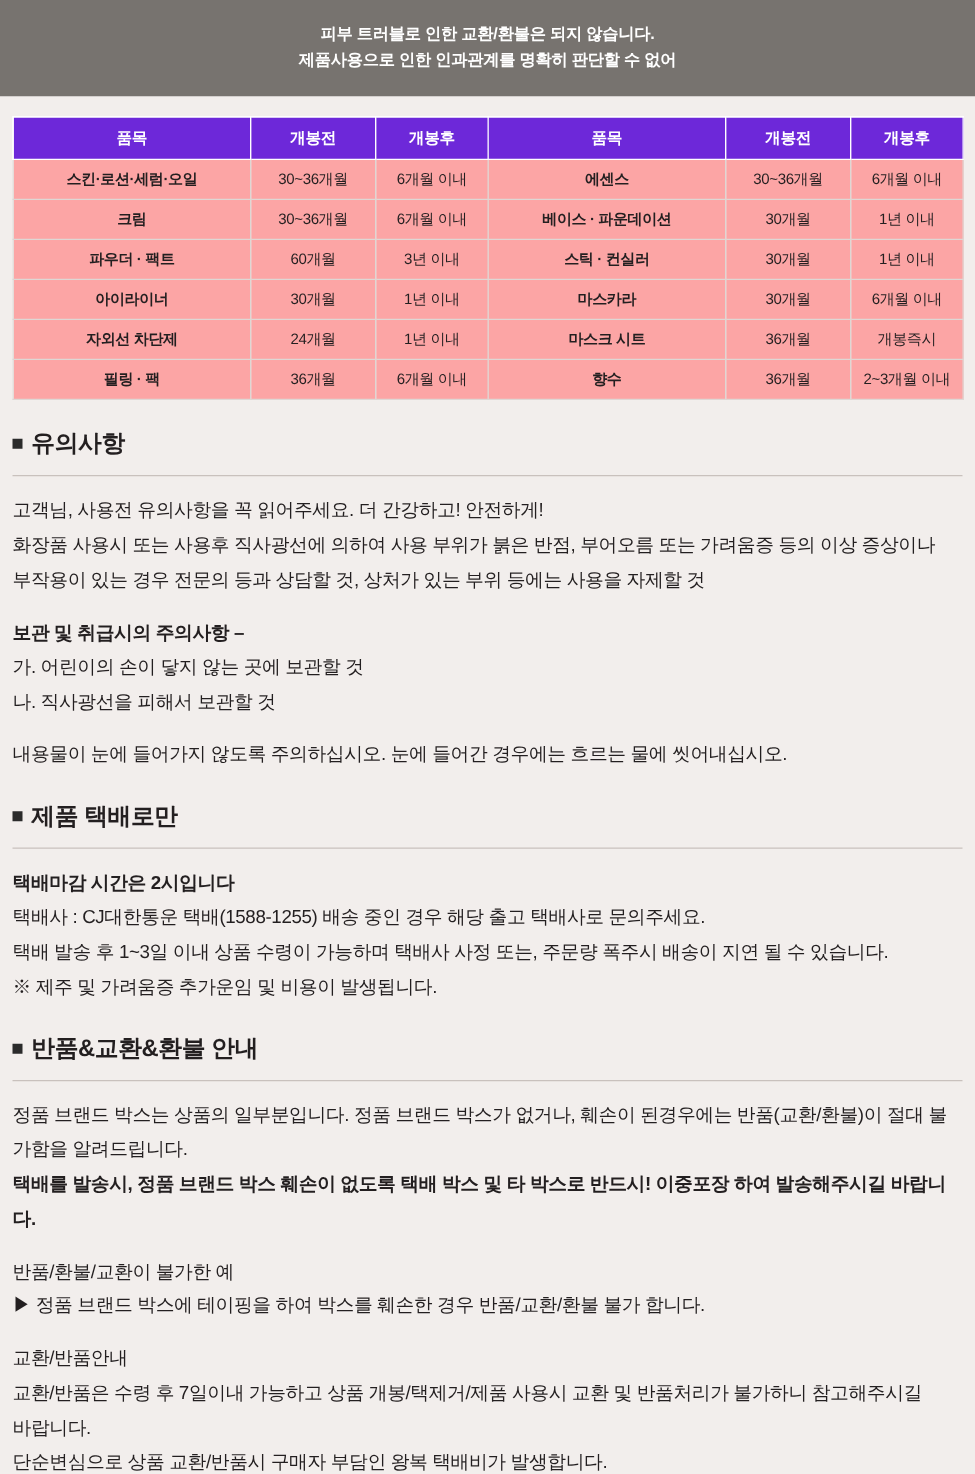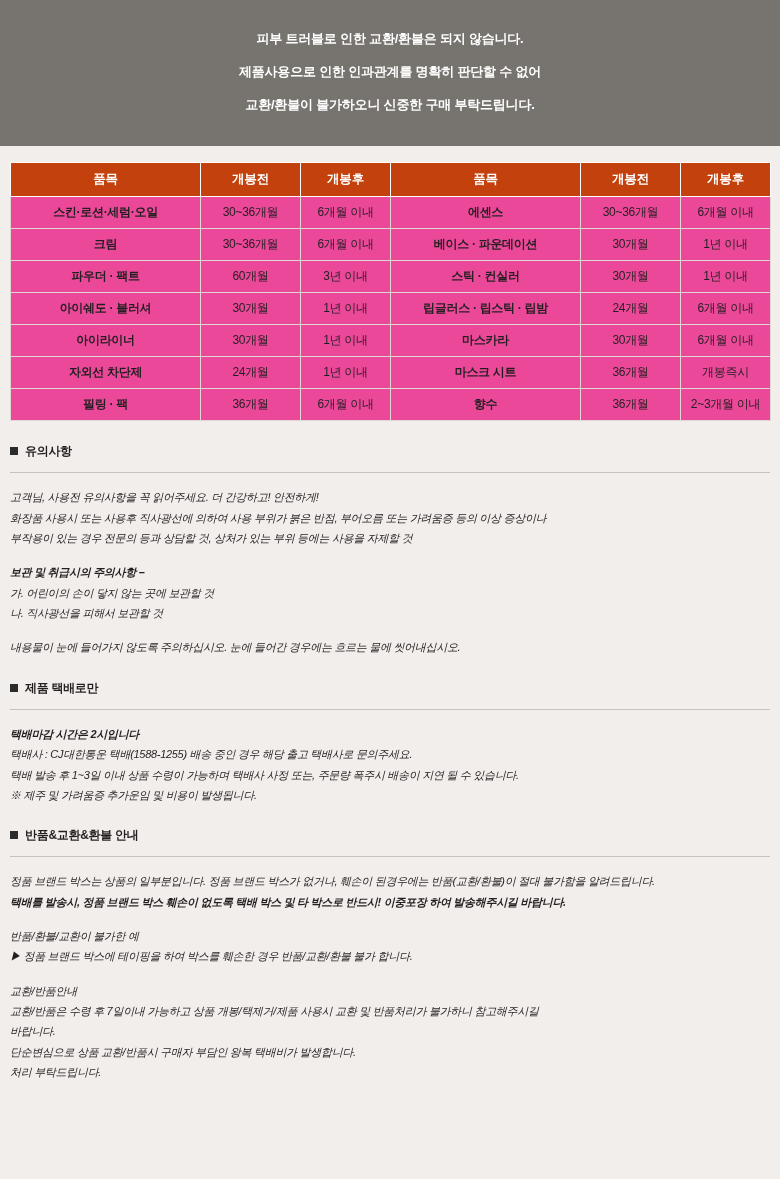--- a/index.html
+++ b/index.html
@@ -18,87 +18,86 @@
   .top-notice {
     background: #77736f;
     color: #ffffff;
     text-align: center;
     padding: 16px 10px 18px 10px;
     line-height: 1.55;
     font-size: 13px;
     font-weight: bold;
     letter-spacing: -0.2px;
   }
-  .top-notice div { margin: 13px 0; }
+  .top-notice div { margin: 1px 0; }
 
   
   .tbl-wrap { padding: 16px 10px 0 10px; }
   table.shelf {
     width: 760px;
     border-collapse: collapse;
     background: #ffffff;
     table-layout: fixed;
   }
   table.shelf th {
-    background: #c2410c;
+    background: #6d28d9;
     color: #ffffff;
     font-size: 12.5px;
     font-weight: bold;
     padding: 8px 2px;
     border: 1px solid #ffffff;
     letter-spacing: -0.2px;
   }
   table.shelf td {
     border: 1px solid #ded7d4;
     text-align: center;
     padding: 7px 2px;
     font-size: 12px;
-    background: #ec4899;
+    background: #fca5a5;
     letter-spacing: -0.3px;
   }
   table.shelf td.item { font-weight: bold; }
   col.c-item { width: 190px; }
   col.c-pre  { width: 100px; }
   col.c-post { width: 90px; }
 
   
   .section { padding: 0 10px; }
   .sec-title {
-    font-size: 12px;
+    font-size: 19px;
     font-weight: bold;
     margin: 22px 0 12px 0;
     letter-spacing: -0.3px;
   }
   .sec-title .sq {
     display: inline-block;
     width: 8px; height: 8px;
     background: #2b2b2b;
     margin-right: 7px;
     vertical-align: middle;
     position: relative; top: -1px;
   }
   .divider {
     border: 0;
     border-top: 1px solid #c9c1bd;
     margin: 6px 0 0 0;
   }
-  .body-text { font-size: 11px; line-height: 1.85; letter-spacing: -0.3px; font-style: italic; }
+  .body-text { font-size: 15px; line-height: 1.85; letter-spacing: -0.3px; }
   .body-text p { margin: 0; }
   .body-text .b { font-weight: bold; }
   .gap { height: 14px; }
 </style>
 </head>
 <body>
 
 <div class="page">
 
   <div class="top-notice">
     <div>피부 트러블로 인한 교환/환불은 되지 않습니다.</div>
     <div>제품사용으로 인한 인과관계를 명확히 판단할 수 없어</div>
-    <div>교환/환불이 불가하오니 신중한 구매 부탁드립니다.</div>
   </div>
 
   <div class="tbl-wrap">
     <table class="shelf">
       <colgroup>
         <col class="c-item">
           <col class="c-pre">
           <col class="c-post">
         <col class="c-item">
           <col class="c-pre">
@@ -133,28 +132,20 @@
         </tr>
         <tr>
           <td class="item">파우더 · 팩트</td>
           <td>60개월</td>
           <td>3년 이내</td>
           <td class="item">스틱 · 컨실러</td>
           <td>30개월</td>
           <td>1년 이내</td>
         </tr>
         <tr>
-          <td class="item">아이쉐도 · 블러셔</td>
-          <td>30개월</td>
-          <td>1년 이내</td>
-          <td class="item">립글러스 · 립스틱 · 립밤</td>
-          <td>24개월</td>
-          <td>6개월 이내</td>
-        </tr>
-        <tr>
           <td class="item">아이라이너</td>
           <td>30개월</td>
           <td>1년 이내</td>
           <td class="item">마스카라</td>
           <td>30개월</td>
           <td>6개월 이내</td>
         </tr>
         <tr>
           <td class="item">자외선 차단제</td>
           <td>24개월</td>

